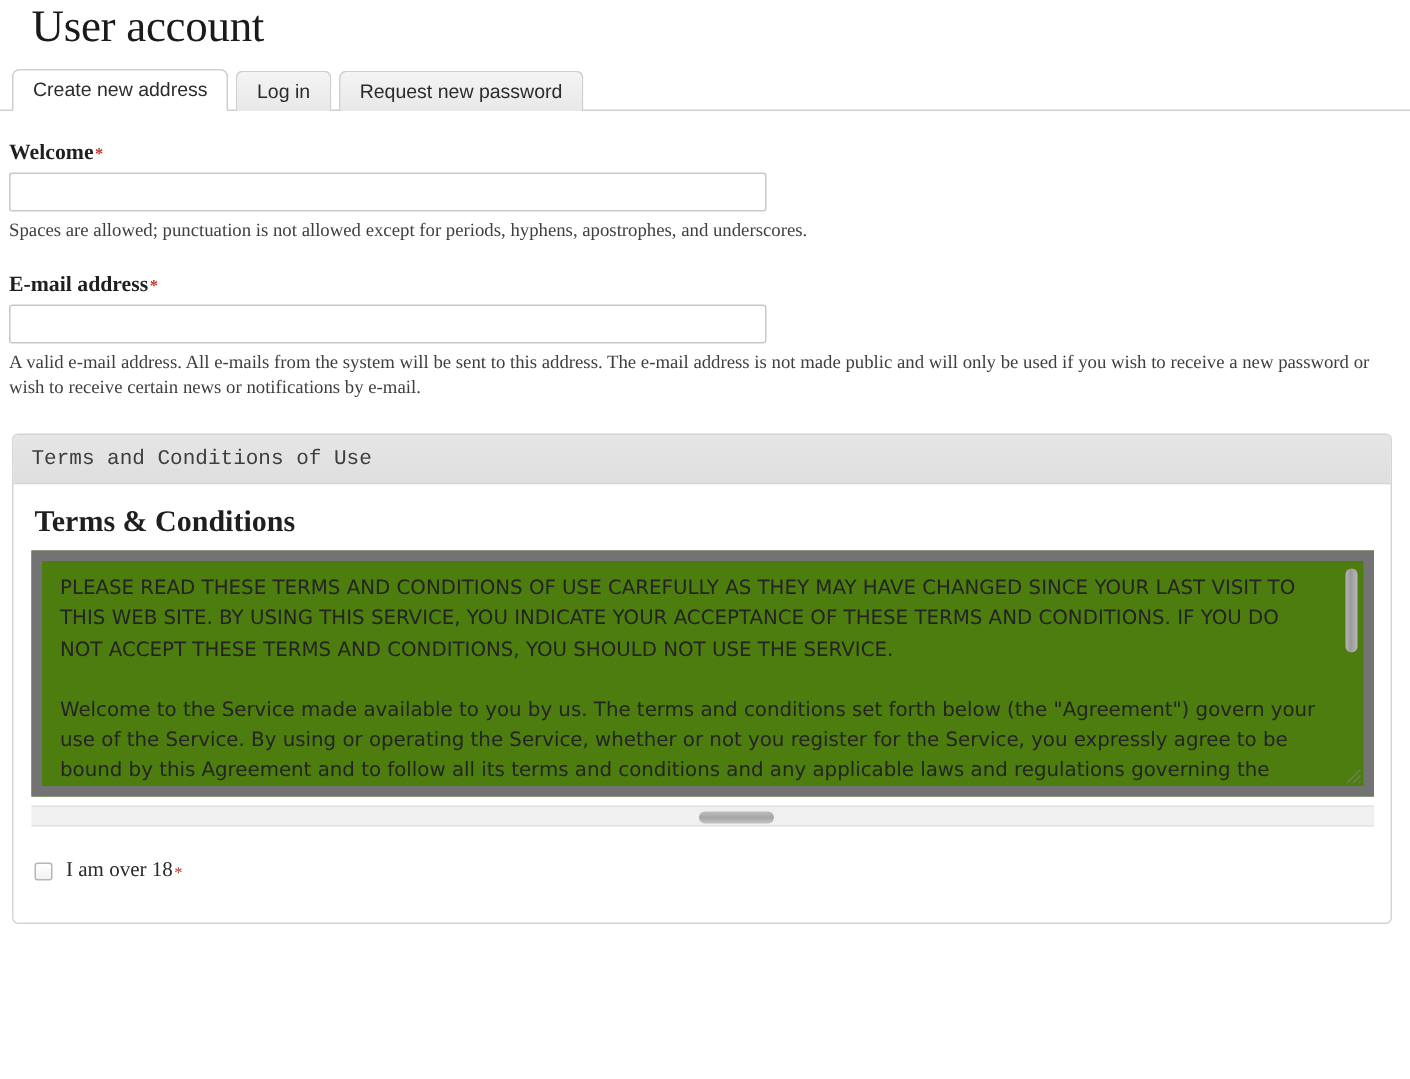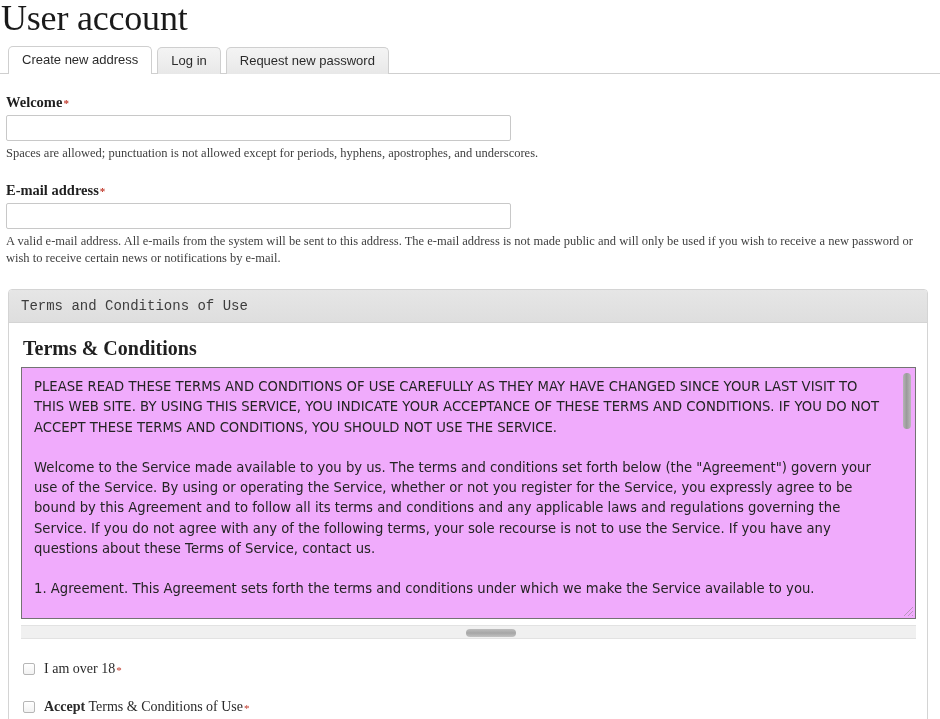--- a/index.html
+++ b/index.html
@@ -13,25 +13,25 @@
     height: 719px;
     font-family: "Liberation Serif", serif;
     color: #3b3b3b;
     overflow: hidden;
     position: relative;
   }
 
   
   #page-title {
     font-family: "Liberation Serif", serif;
-    font-size: 36px;
+    font-size: 30px;
     font-weight: normal;
     color: #1a1a1a;
     margin: 0;
-    padding: 0 0 0 1px;
+    padding: 0 0 0 21px;
     line-height: 36px;
     letter-spacing: -0.2px;
   }
 
   
   #tabs-wrap {
     position: relative;
     height: 28px;
     margin-top: 10px;
     padding-left: 8px;
@@ -147,24 +147,24 @@
     font-family: "Liberation Serif", serif;
     font-weight: bold;
     font-size: 20px;
     color: #1f1f1f;
     margin: 4px 0 7px 2px;
   }
 
   
   .ta-wrap {
     position: relative;
-    border: 1px solid #737373;
-    background: #f0abfc;
+    border: 7px solid #737373;
+    background: #4d7c0f;
     width: 895px;
-    height: 252px;
+    height: 164px;
     overflow: hidden;
   }
   .ta-content {
     position: absolute;
     top: 0; left: 0; right: 0; bottom: 0;
     padding: 9px 26px 9px 12px;
     font-family: "DejaVu Sans", sans-serif;
     font-size: 13.2px;
     line-height: 20.3px;
     color: #242424;
@@ -311,25 +311,19 @@
       <div class="h-scroll-thumb"></div>
     </div>
 
     <div class="cb-row">
       <div class="cb-box"></div>
       <div class="cb-label">
         <span>I am over 18</span><span class="req">*</span>
       </div>
     </div>
 
-    <div class="cb-row">
-      <div class="cb-box"></div>
-      <div class="cb-label">
-        <b>Accept</b><span> Terms &amp; Conditions of Use</span><span class="req">*</span>
-      </div>
-    </div>
 
   </div>
 </div>
 
 <div class="submit-wrap">
   
 </div>
 
 </body></html>

